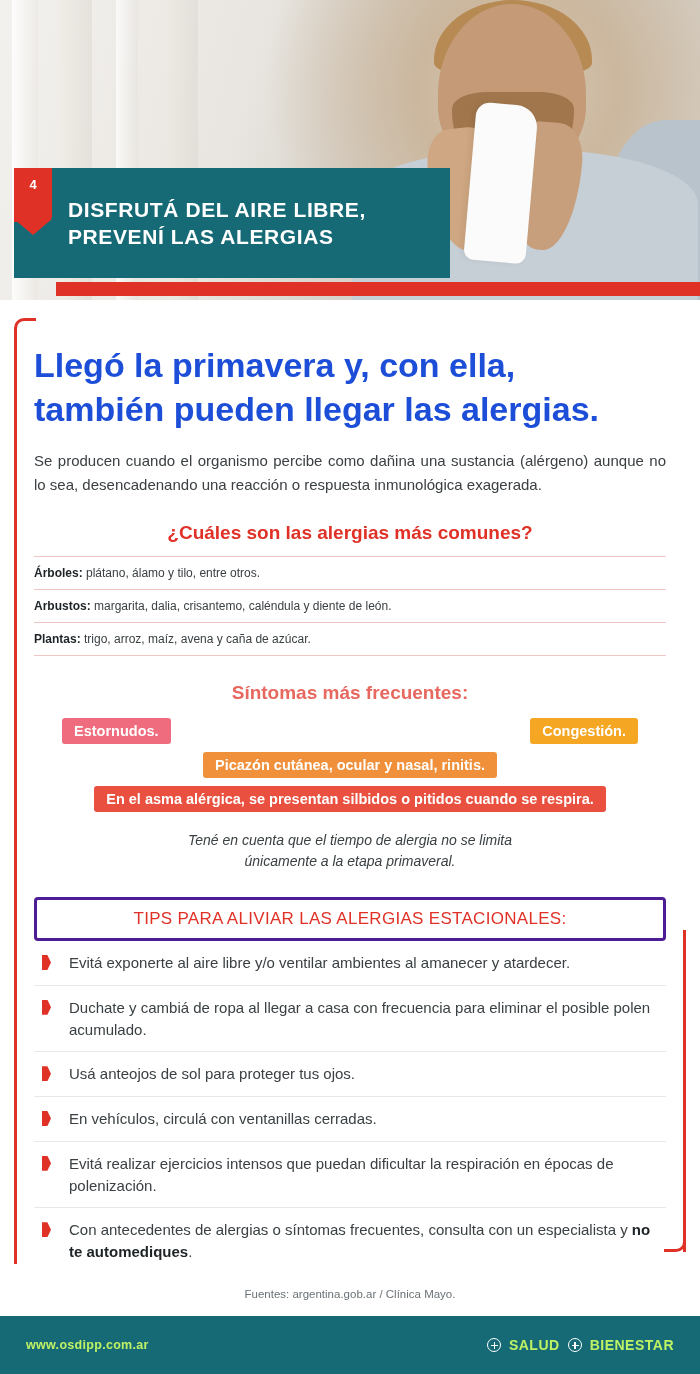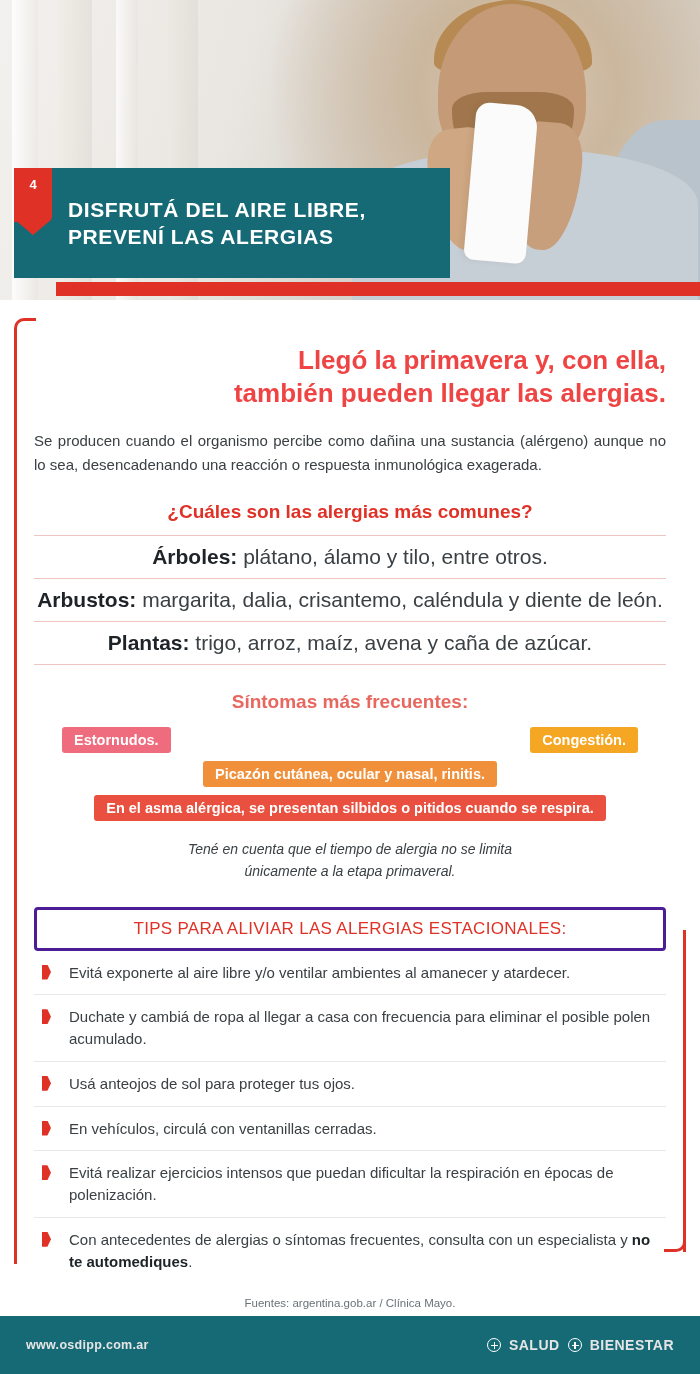--- a/index.html
+++ b/index.html
@@ -117,37 +117,37 @@
     position:absolute; right:14px; bottom:122px; width:22px; height:22px;
     border-right:3px solid #e03127; border-bottom:3px solid #e03127;
     border-bottom-right-radius:10px;
   }
   .right-rail {
     position:absolute; right:14px; top:930px; width:3px; height:322px;
     background:#e03127;
   }
 
   h1.headline {
-    color:#ef4444; text-align:right; font-size:26px; font-weight:bold;
+    color:#1d4ed8; text-align:left; font-size:34px; font-weight:bold;
     line-height:1.28; margin-top:44px;
   }
   p.intro {
     margin-top:18px; font-size:15px; color:#3a4043; line-height:1.62;
     text-align:justify;
   }
   h2.q {
     margin-top:24px; text-align:center; color:#e03127;
     font-size:19px; font-weight:bold;
   }
 
   .plant-list { margin-top:12px; }
   .plant-row {
     border-top:1px solid #f0c6c3;
     padding:9px 0;
-    text-align:center; font-size:21px; color:#3a4043;
+    text-align:left; font-size:12px; color:#3a4043;
   }
   .plant-row:last-child { border-bottom:1px solid #f0c6c3; }
   .plant-row b { color:#1d2326; }
 
   h2.sym {
     margin-top:26px; text-align:center; color:#e7685f;
     font-size:19px; font-weight:bold;
   }
   .sym-wrap { margin-top:14px; }
   .sym-line { display:flex; justify-content:center; margin-bottom:8px; }
@@ -187,21 +187,21 @@
   }
   .tip b { color:#1d2326; }
 
   .source {
     margin-top:14px; text-align:center; font-size:11.5px; color:#6a7276;
   }
 
   
   .footer {
     position:absolute; left:0; bottom:0; width:700px; height:58px;
-    background:#166a76; color:#e5e5e5;
+    background:#166a76; color:#bef264;
     display:flex; align-items:center; justify-content:space-between;
     padding: 0 26px;
   }
   .footer .site { font-size:12.5px; font-weight:bold; letter-spacing:.3px; }
   .footer .brand { display:flex; align-items:center; gap:8px; font-size:14px; font-weight:bold; letter-spacing:.5px; }
   .plus-ico {
     display:inline-block; width:14px; height:14px; border-radius:50%;
     border:1.4px solid #fff; position:relative;
   }
   .plus-ico::before, .plus-ico::after {

